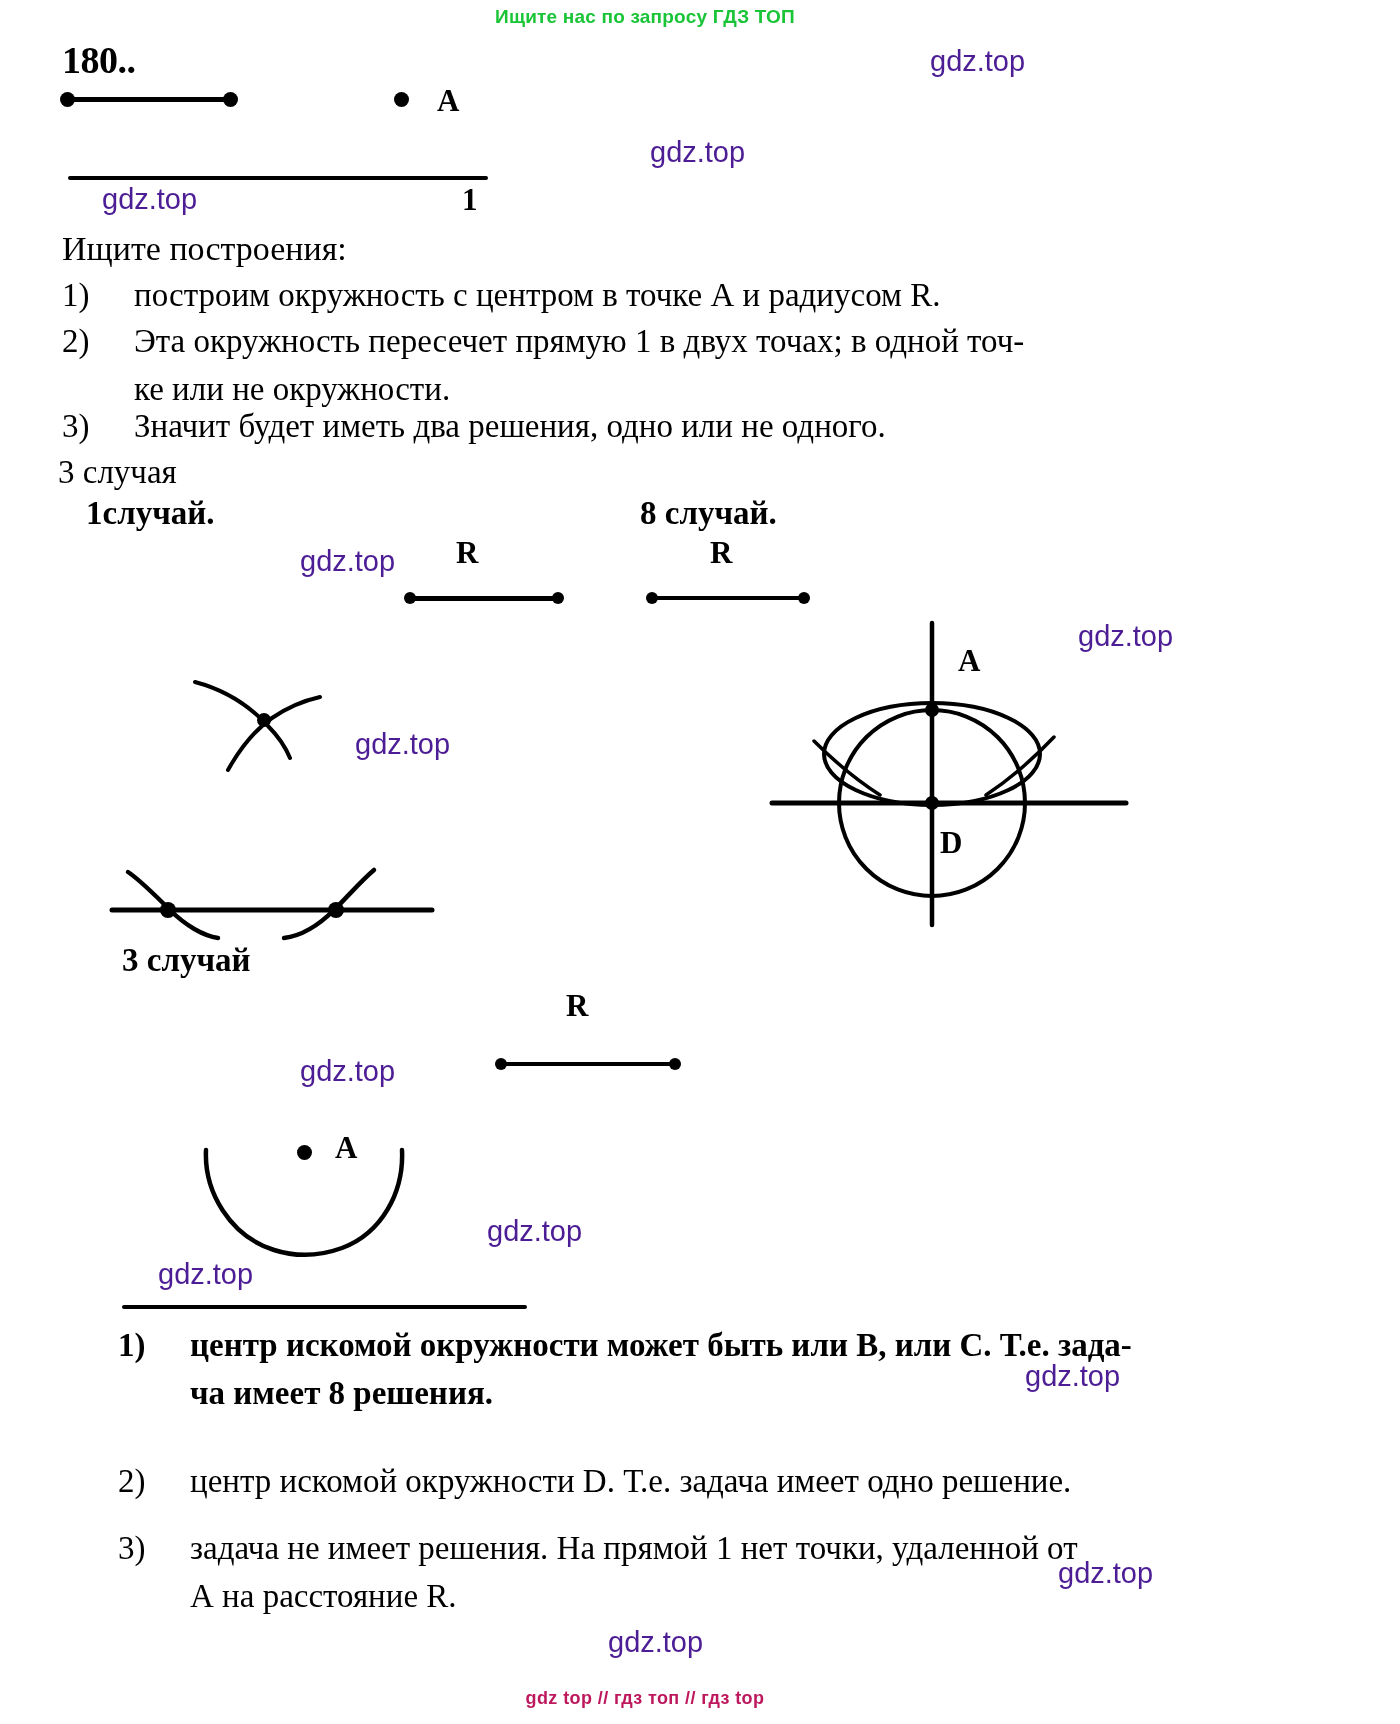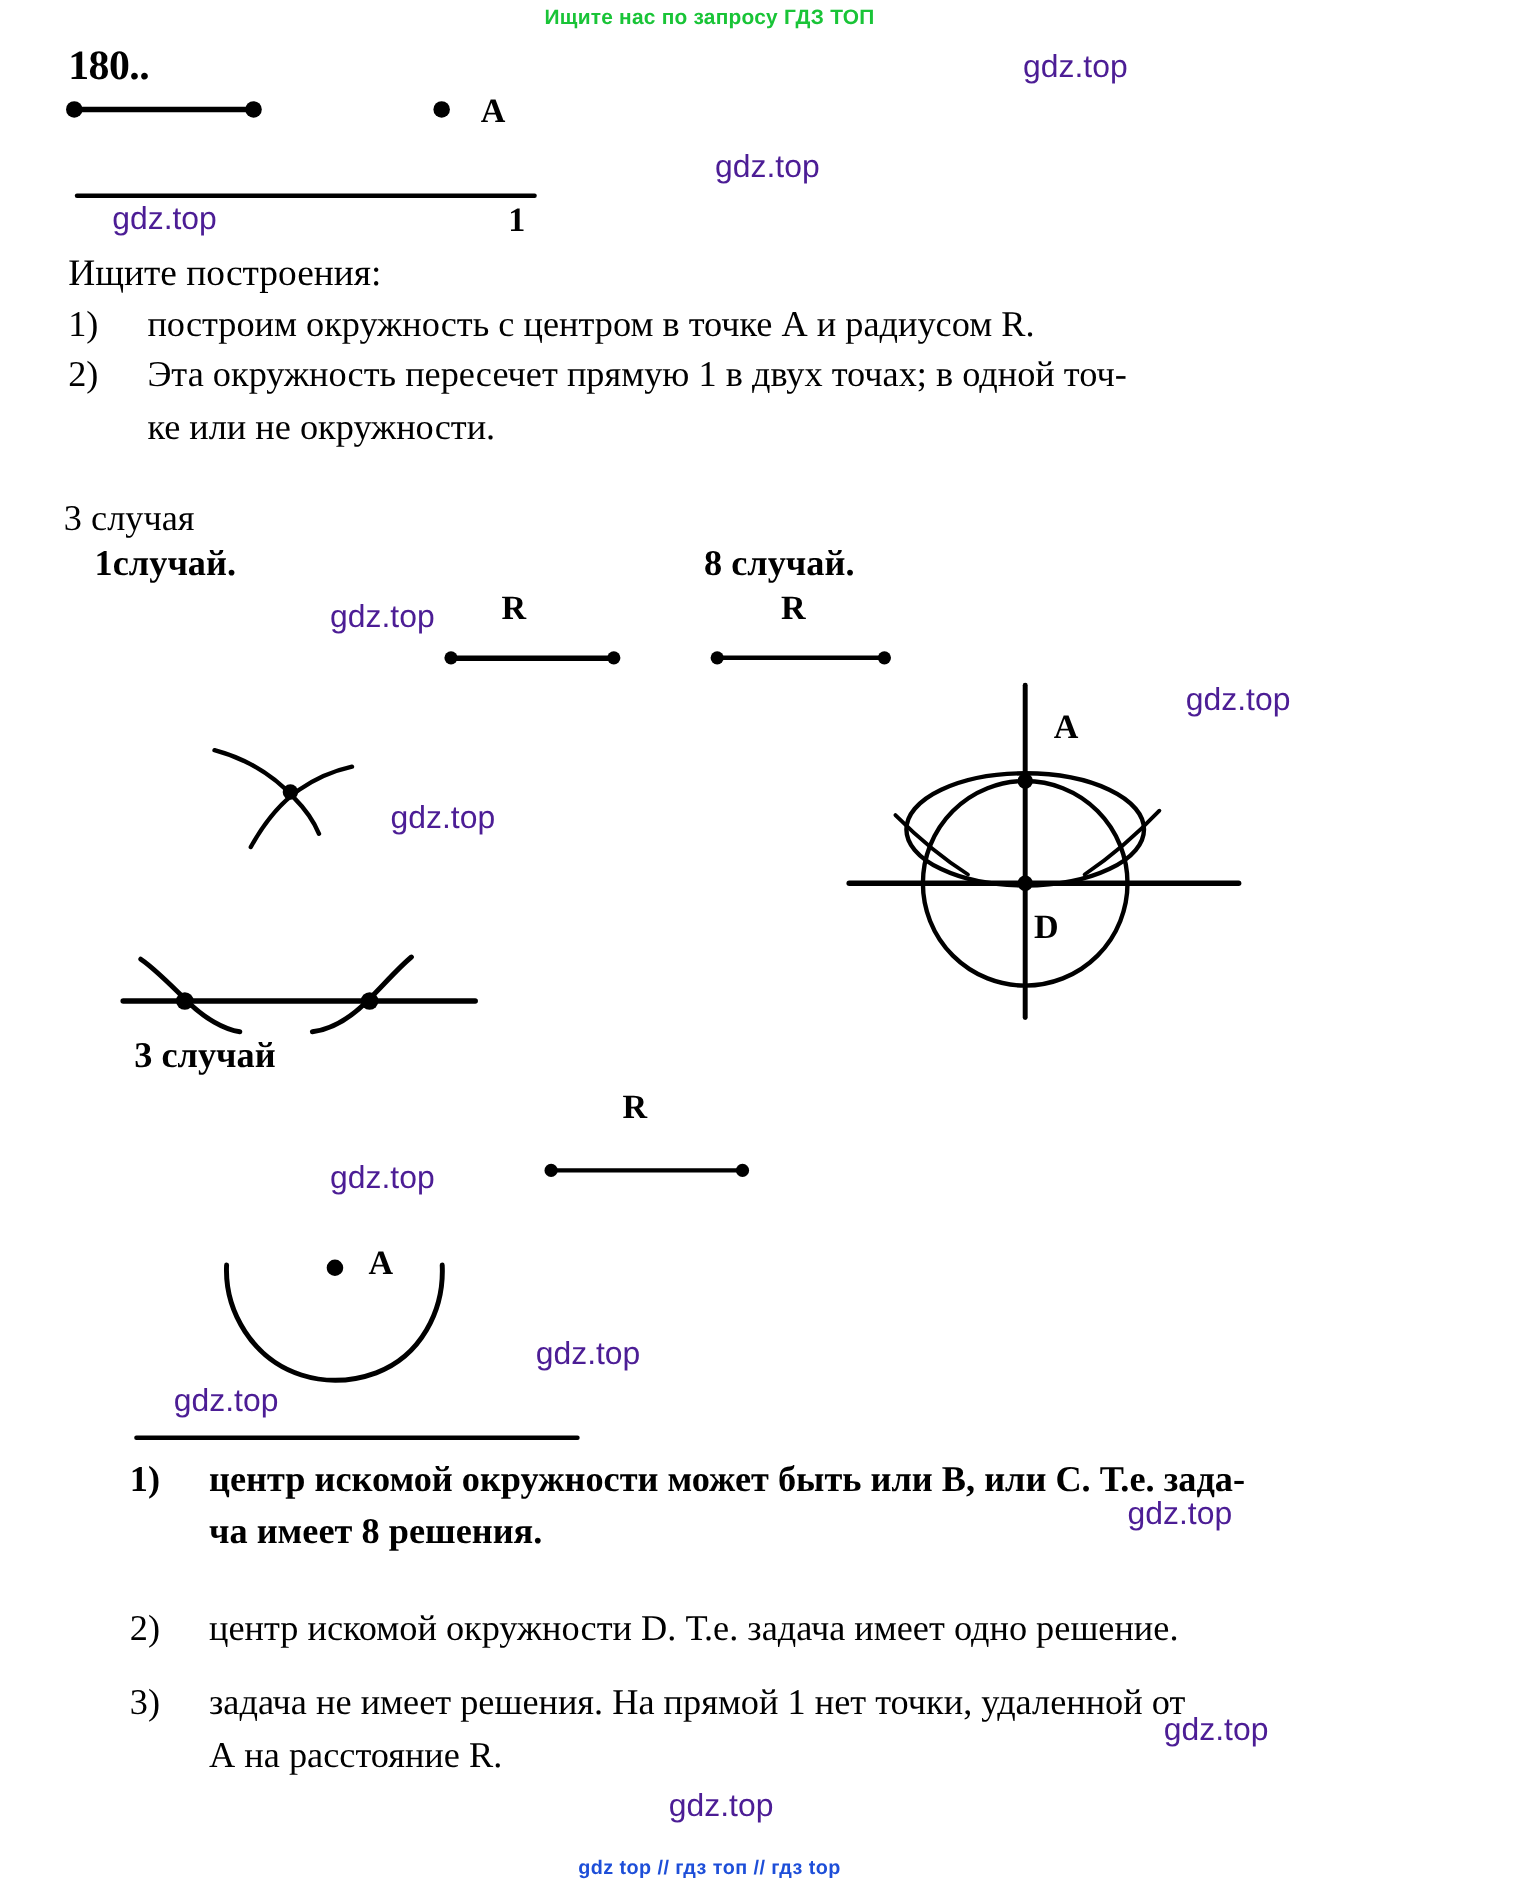--- a/index.html
+++ b/index.html
@@ -29,21 +29,21 @@
     font-weight: 700;
     color: #19c437;
     letter-spacing: .2px;
   }
   .promo-bottom {
     left: 0; top: 1688px; width: 1290px;
     text-align: center;
     font-family: "Liberation Sans", sans-serif;
     font-size: 18px;
     font-weight: 600;
-    color: #1d4ed8;
+    color: #be185d;
     letter-spacing: .4px;
   }
 
   
   .wm {
     font-family: "Liberation Sans", sans-serif;
     font-size: 29px;
     color: #4c1d95;
     white-space: nowrap;
   }
@@ -129,20 +129,25 @@
 
   <div class="abs" style="left:62px; top:321px;">
     <div class="txt">
       <span class="num-col">2)</span><span>Эта окружность пересечет прямую 1 в двух точах; в одной точ-</span>
     </div>
     <div class="txt" style="margin-top:8px;">
       <span class="num-col"></span><span>ке или не окружности.</span>
     </div>
   </div>
 
+  <div class="abs" style="left:62px; top:406px;">
+    <div class="txt">
+      <span class="num-col">3)</span><span>Значит будет иметь два решения, одно или не одного.</span>
+    </div>
+  </div>
 
   <div class="abs txt" style="left:58px; top:452px;">3 случая</div>
 
   <div class="abs case-head" style="left:86px; top:495px;">1случай.</div>
   <div class="abs case-head" style="left:640px; top:495px;">8 случай.</div>
   <div class="abs case-head" style="left:122px; top:942px;">3 случай</div>
 
   <div class="abs lab" style="left:456px; top:535px;">R</div>
   <div class="abs" style="left:404px; top:592px;">
     <div class="abs dot sm" style="left:0px; top:0px;"></div>

